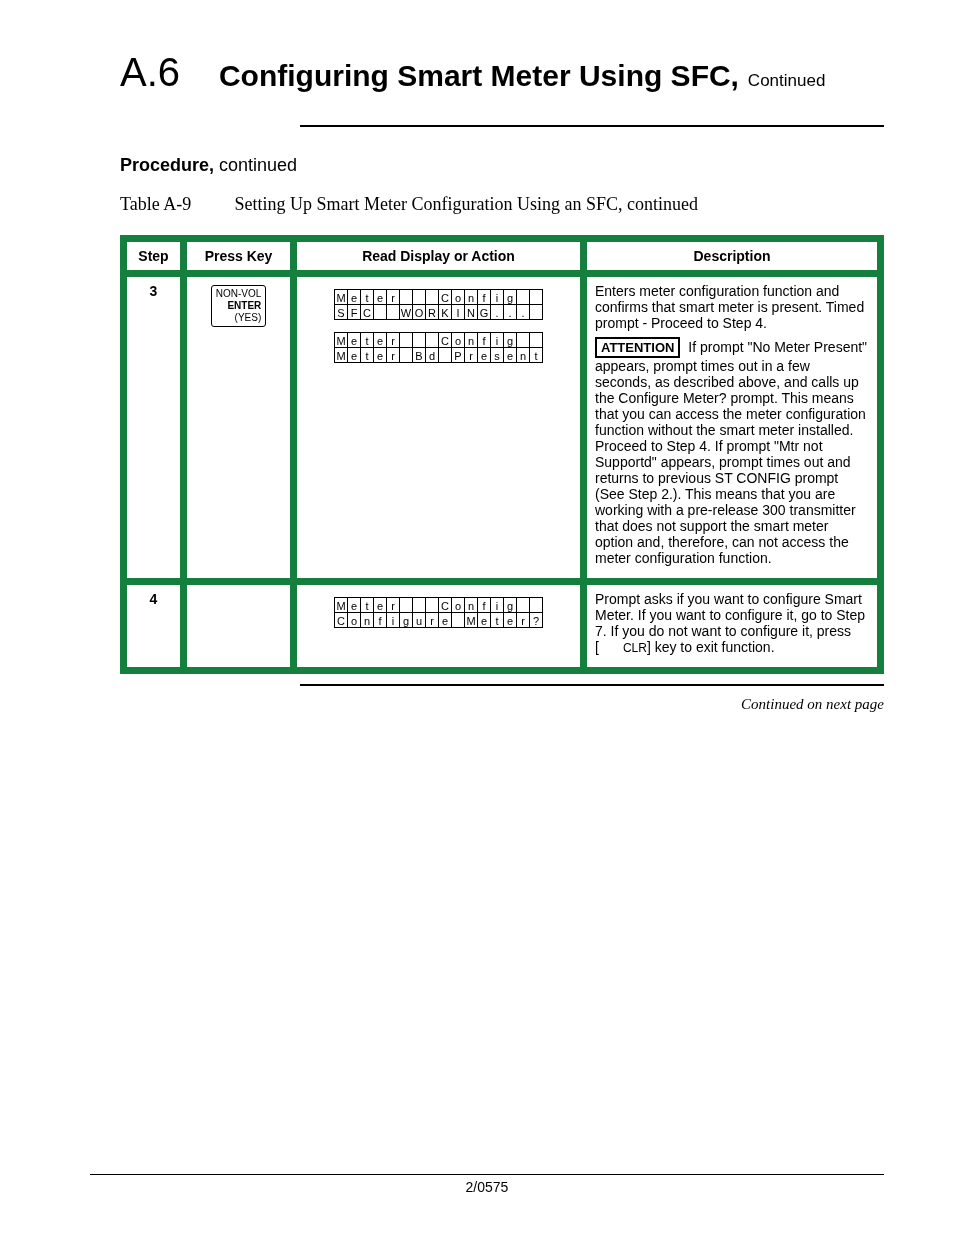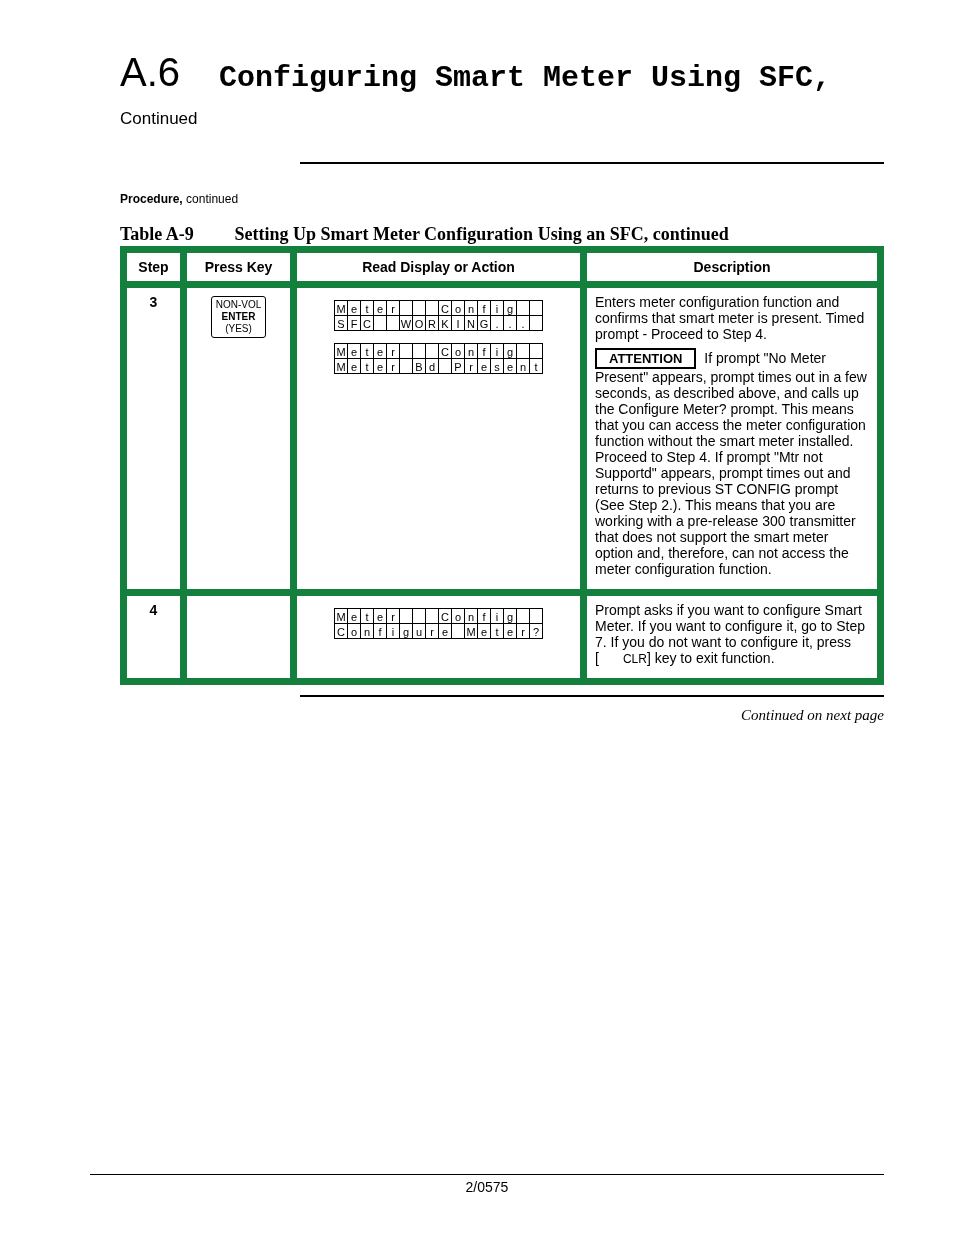--- a/index.html
+++ b/index.html
@@ -26,46 +26,44 @@
   }
   .heading .num {
     font-size: 40px;
     font-weight: normal;
     display: inline-block;
     margin-right: 30px;
   }
   .heading .title {
     font-size: 30px;
     font-weight: bold;
-    font-family: Liberation Mono, monospace;
   }
   .heading .cont {
     font-size: 17px;
     font-weight: normal;
   }
   .hr-top {
     border: none;
     border-top: 2px solid #000;
     margin: 0 0 20px 0;
     margin-left: 180px;
   }
   .proc-cont {
     font-weight: bold;
-    font-size: 12px;
+    font-size: 18px;
     margin-bottom: 18px;
     margin-top: 28px;
   }
   .proc-cont .cont-word {
     font-weight: normal;
   }
   .table-caption {
     font-family: "Times New Roman", Times, serif;
     font-size: 18px;
-    margin-bottom: 1px;
-    font-weight: bold;
+    margin-bottom: 20px;
   }
   .table-caption .lbl {
     display: inline-block;
     width: 110px;
   }
 
   table.main {
     border-collapse: collapse;
     width: 100%;
     table-layout: fixed;
@@ -92,21 +90,21 @@
   col.c3 { width: 290px; }
   col.c4 { }
 
   .key-box {
     border: 1px solid #000;
     border-radius: 3px;
     display: inline-block;
     font-size: 10px;
     line-height: 1.2;
     padding: 2px 4px;
-    text-align: center;
+    text-align: right;
     margin-top: 2px;
   }
   .key-box div { display:block; }
 
   .lcd {
     margin: 6px auto 12px auto;
     width: fit-content;
   }
   .lcd-row {
     display: flex;
@@ -124,21 +122,21 @@
     box-sizing: border-box;
   }
   .lcd-row:first-child .lcd-cell { margin-top: 0; }
   .lcd-cell:first-child { margin-left: 0; }
 
   .attention-box {
     border: 2px solid #000;
     display: inline-block;
     font-weight: bold;
     font-size: 13px;
-    padding: 1px 12px;
+    padding: 1px 4px;
     margin-right: 4px;
     vertical-align: baseline;
   }
 
   .desc-cell p { margin: 0 0 6px 0; }
   .desc-cell .small-caps { font-size: 12px; padding-left: 24px; }
 
   .hr-bottom {
     border: none;
     border-top: 2px solid #000;

